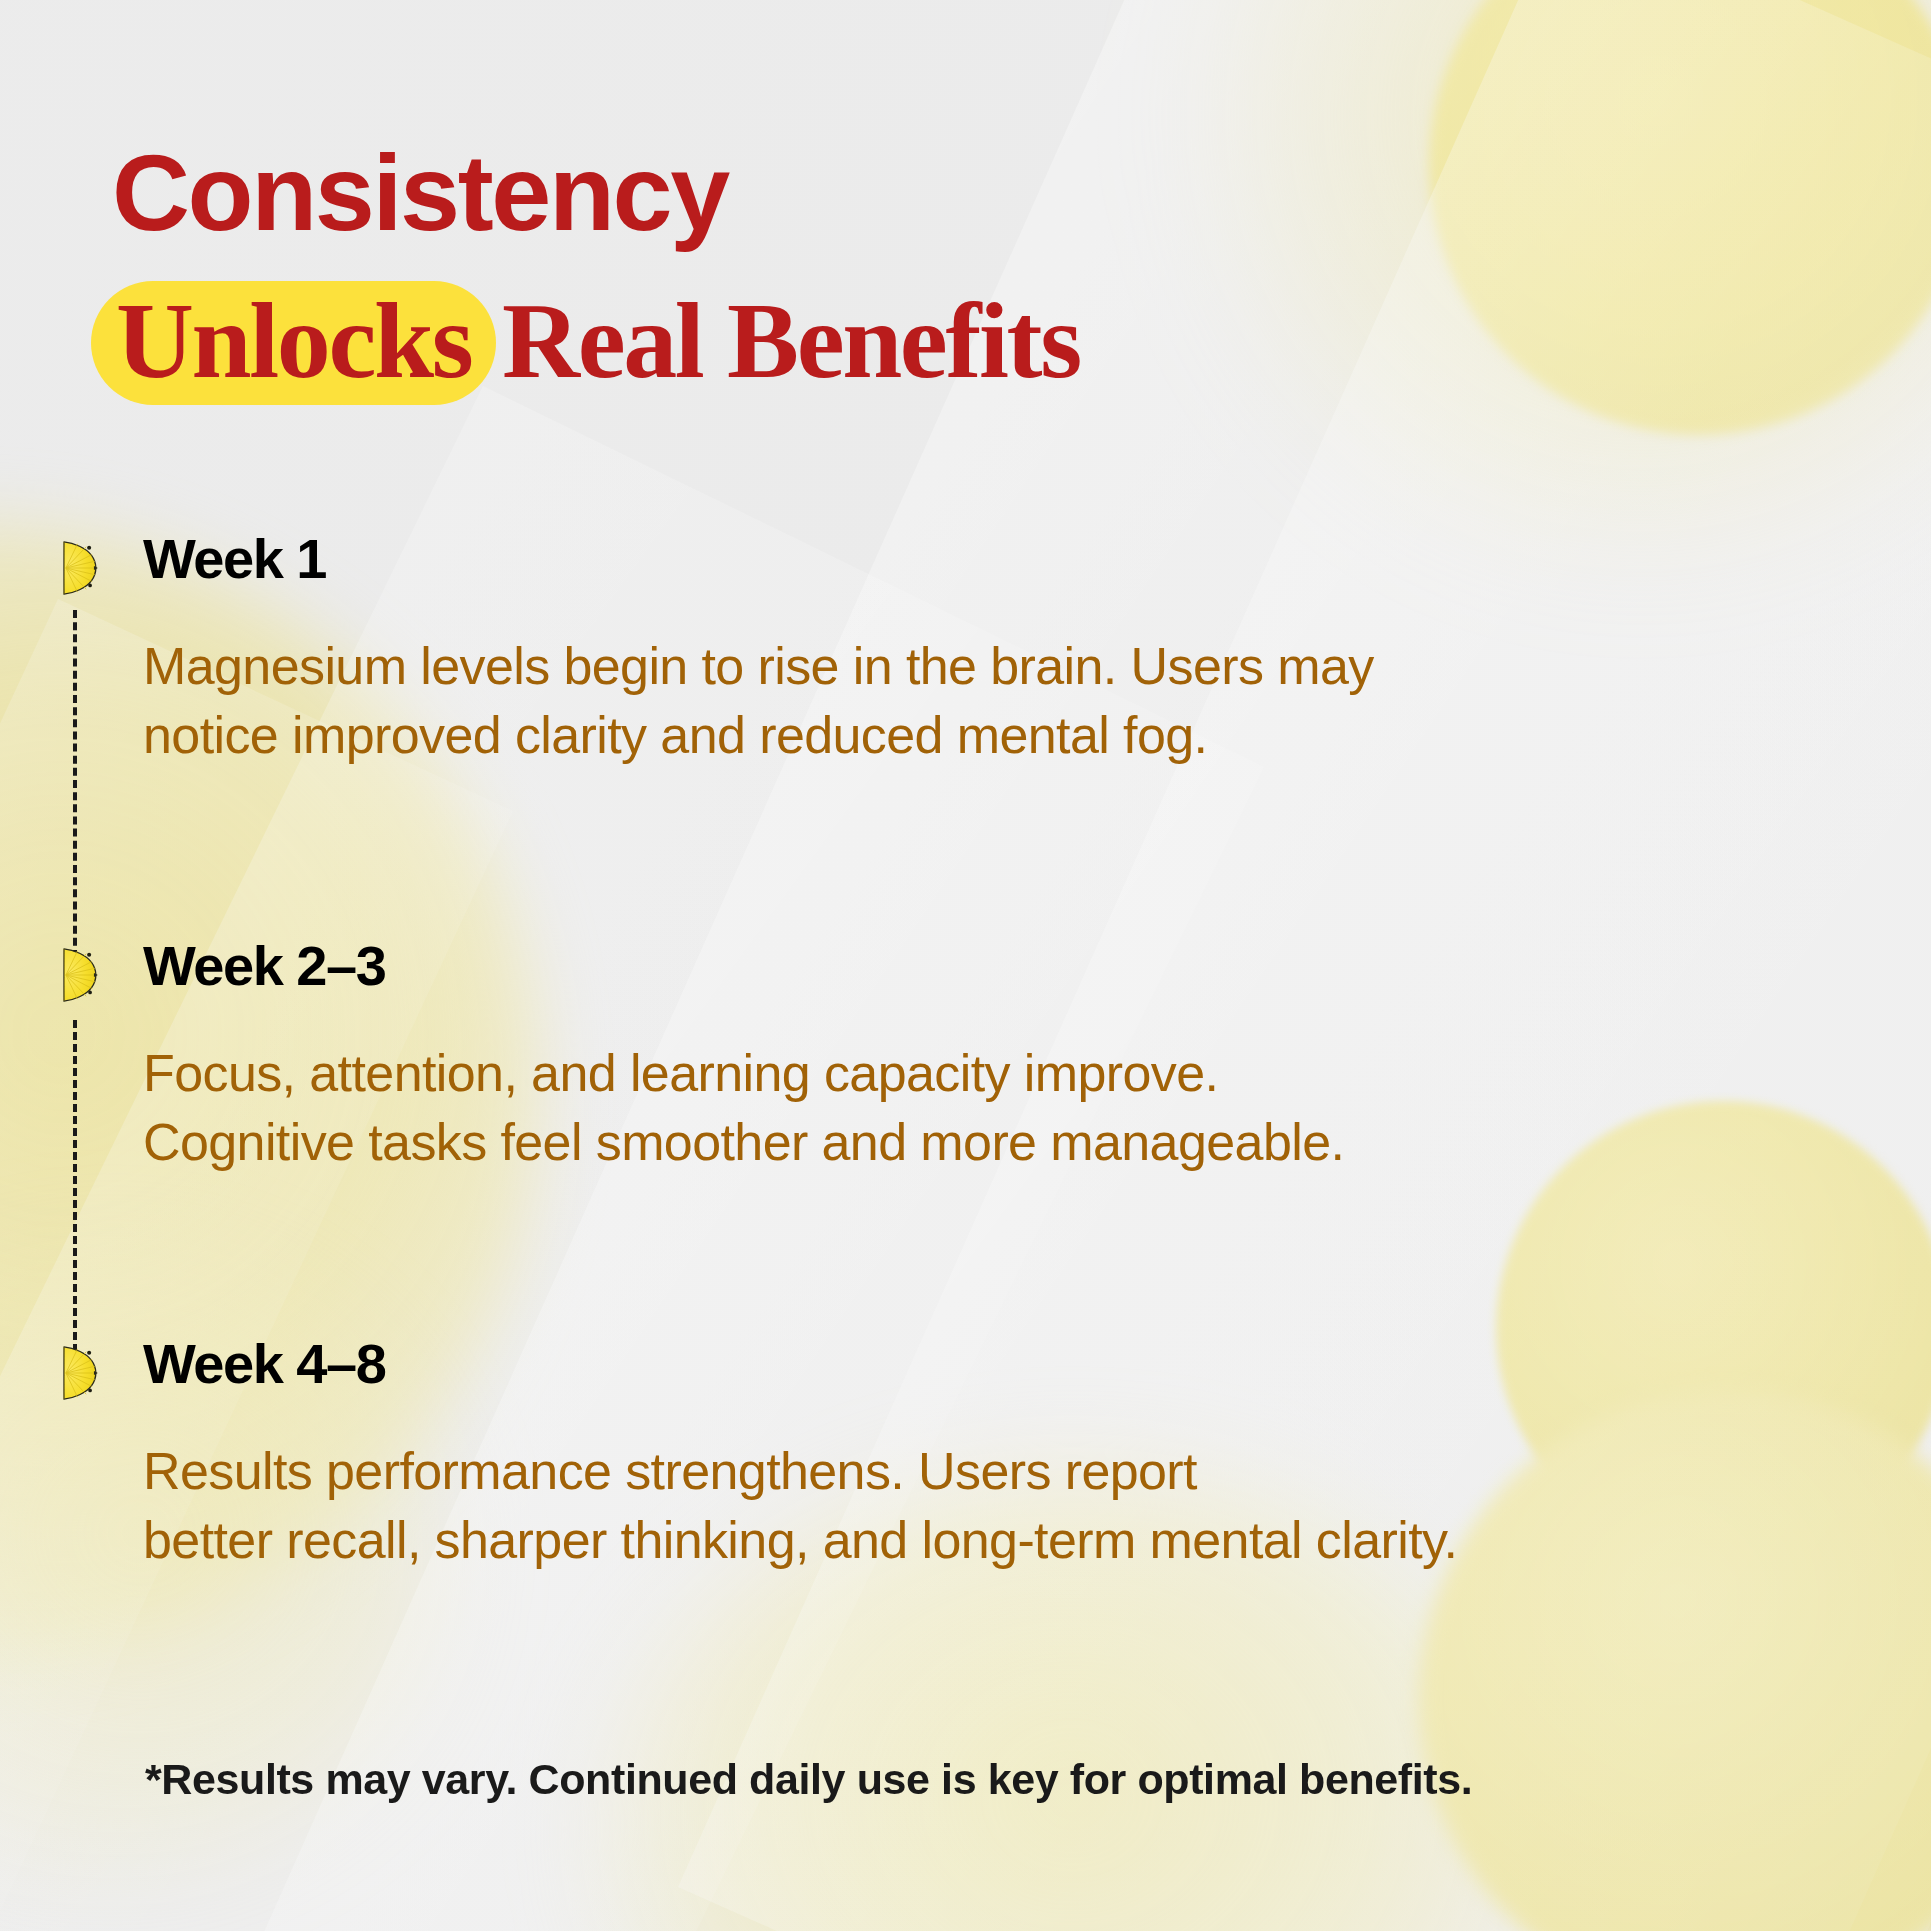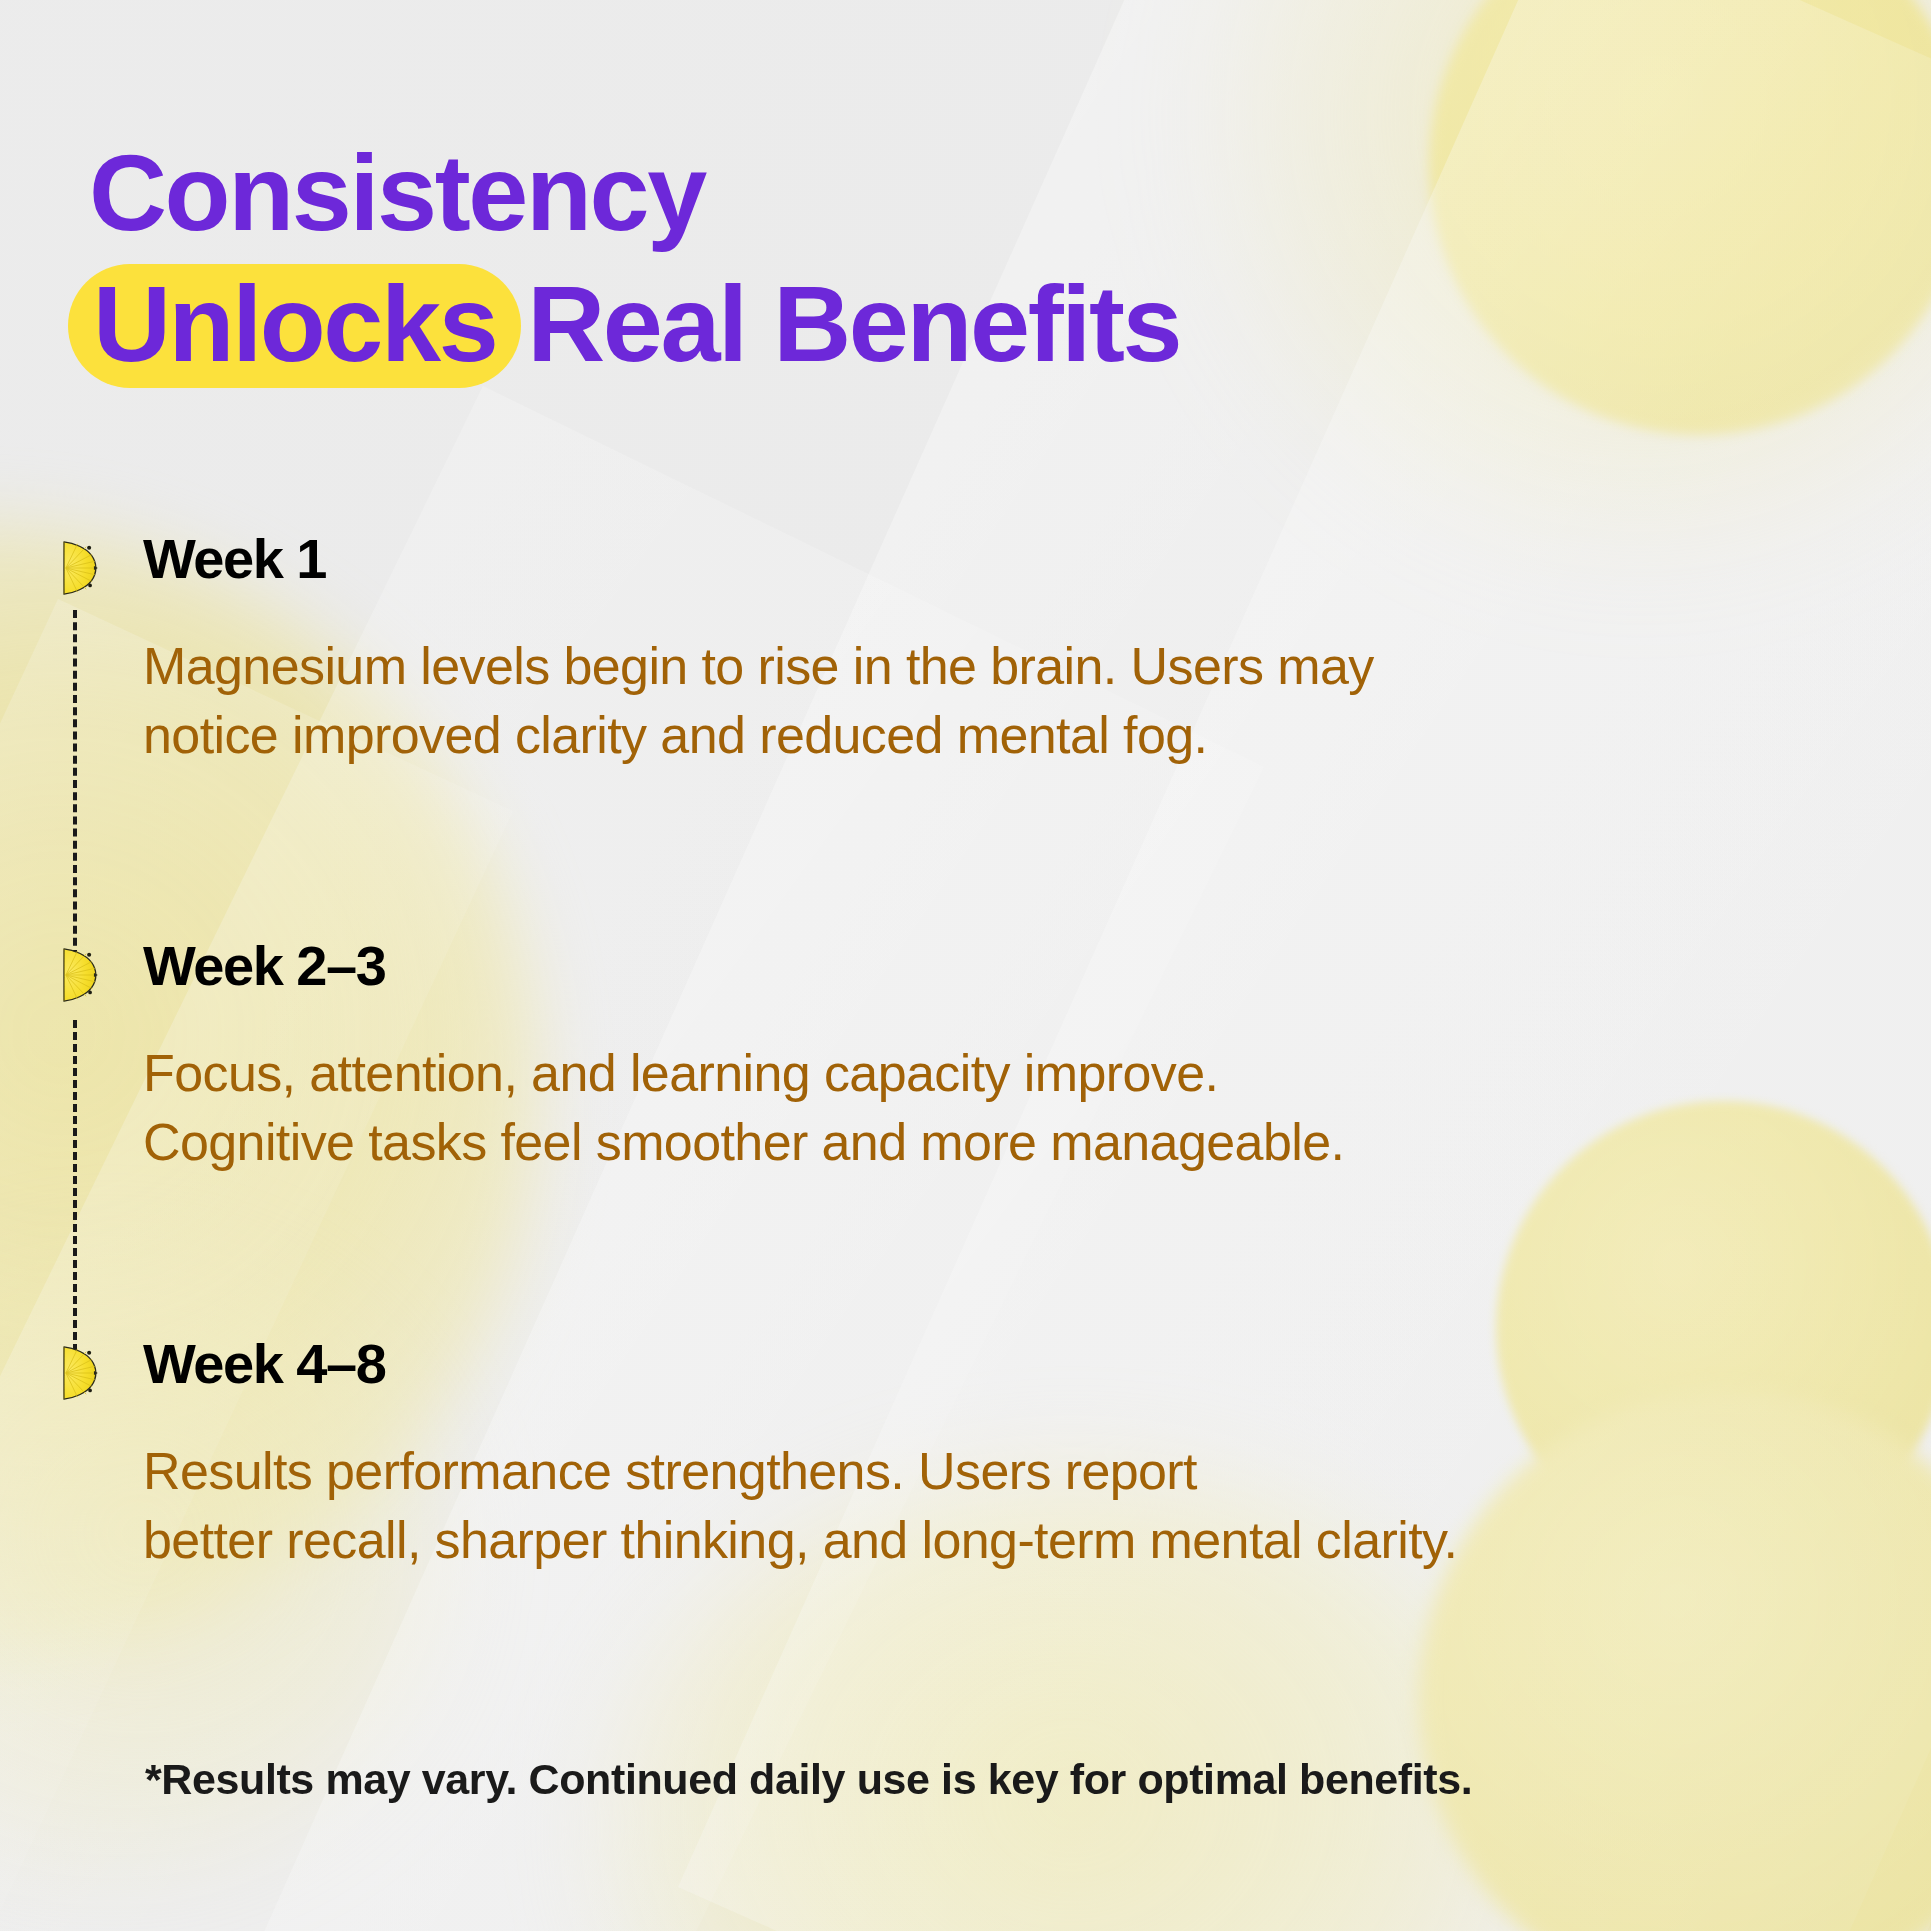--- a/index.html
+++ b/index.html
@@ -141,35 +141,36 @@
   }
 
   
   .content {
     position: relative;
     z-index: 5;
   }
 
   .title {
     position: absolute;
-    left: 89px;
+    left: 112px;
     top: 56px;
     width: 1448px;
     font-weight: 700;
     font-size: 108px;
     line-height: 1.20;
     letter-spacing: -2.4px;
-    color: #6d28d9;
+    color: #b91c1c;
   }
 
   .title-line1 { display: block; }
   .title-line2 {
     display: block;
-    margin-top: 1px;
+    margin-top: 18px;
     white-space: nowrap;
+    font-family: Liberation Serif, serif;
   }
 
   .hl {
     display: inline-block;
     background: #fce13c;
     border-radius: 965px;
     padding: 5.8px 25px 9.7px 25px;
     margin-left: -21px;
     line-height: 1.0;
   }

